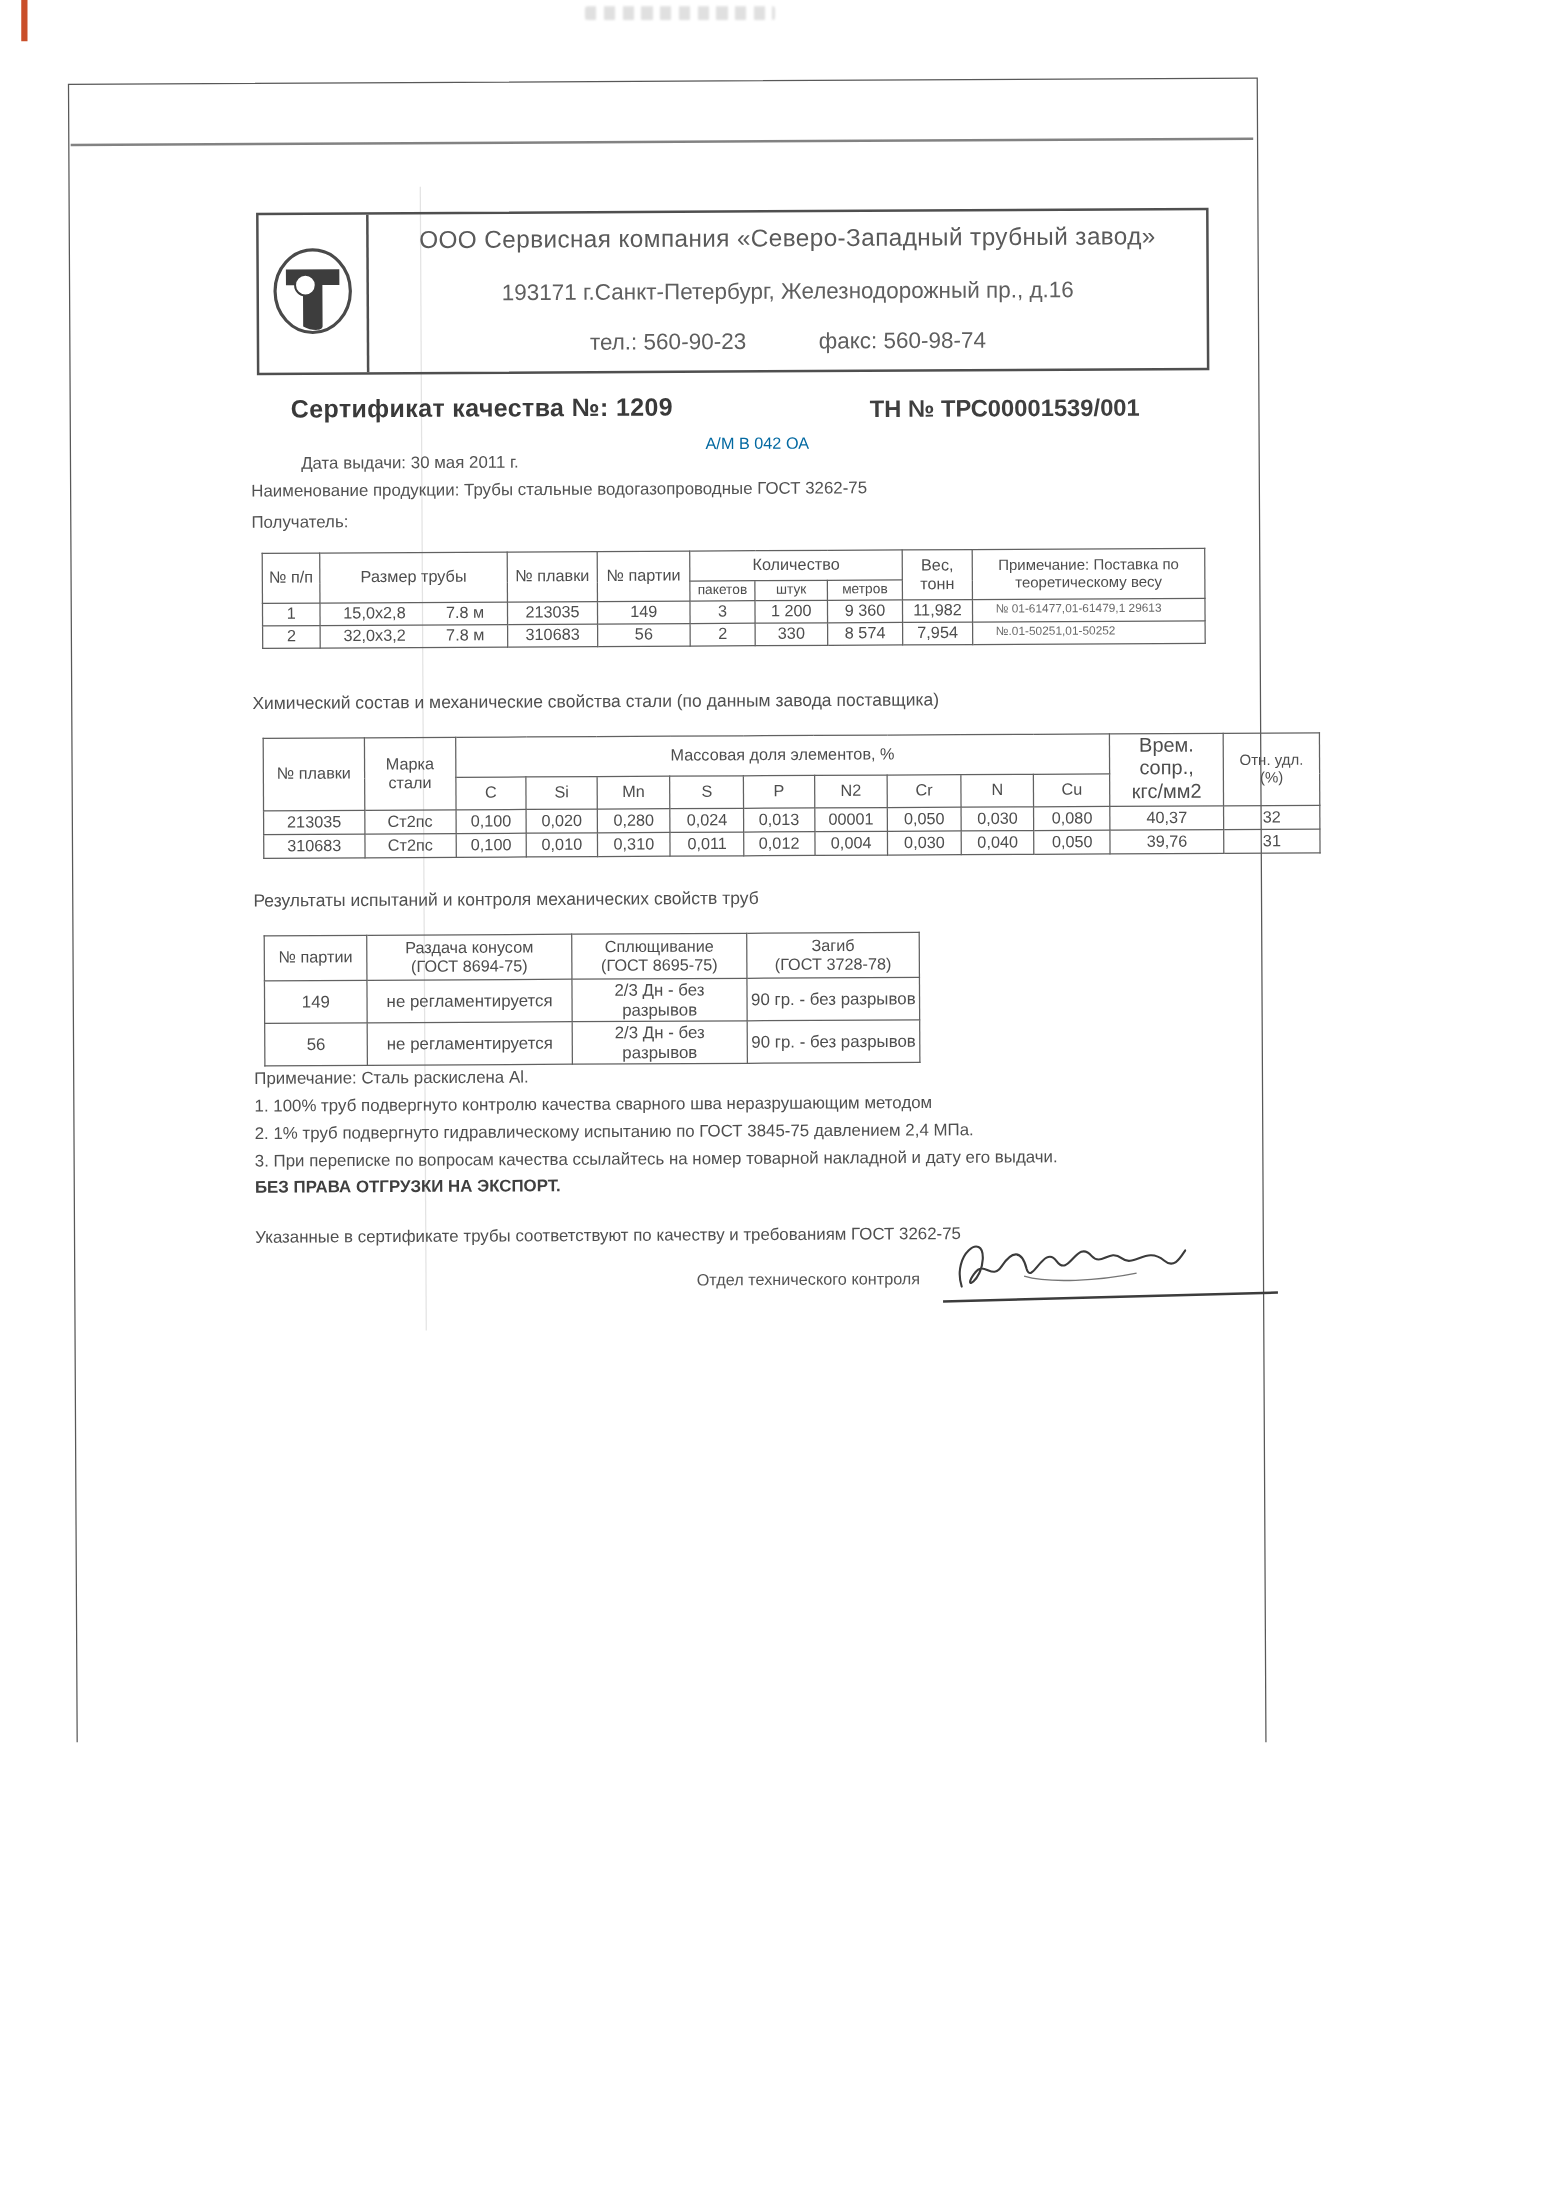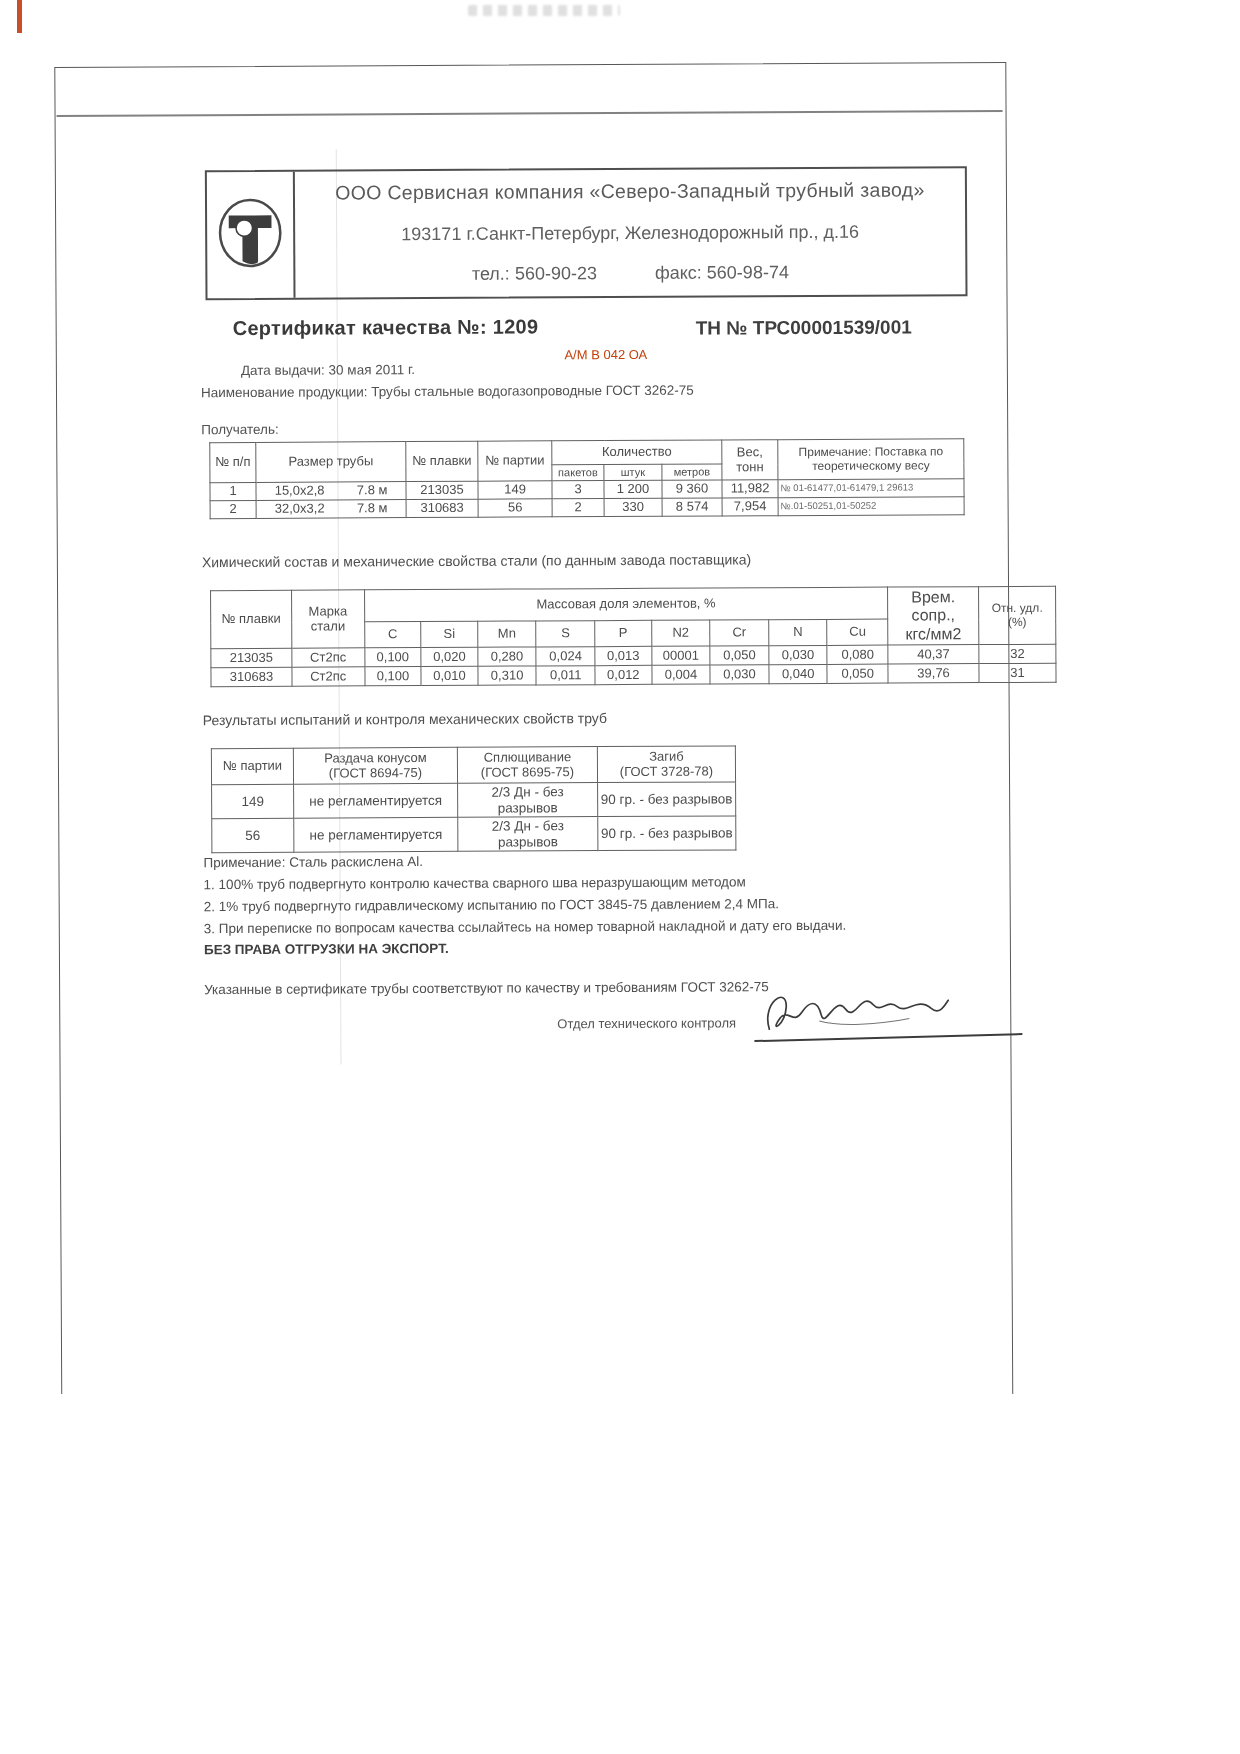--- a/index.html
+++ b/index.html
@@ -24,30 +24,30 @@
   
   .header-box{left:205px;top:168px;width:758px;height:126px;border:2px solid #4f4f4f;display:flex;}
   .logo-cell{width:86px;border-right:2px solid #4f4f4f;display:flex;align-items:center;justify-content:center;}
   .header-text{flex:1;display:flex;flex-direction:column;align-items:center;justify-content:space-between;padding:10px 0 12px 0;}
   .company-line{font-size:19.5px;color:#5a5a5a;letter-spacing:.3px;}
   .address-line{font-size:18px;color:#5f5f5f;}
   .phone-line{font-size:18px;color:#5f5f5f;display:flex;gap:58px;}
 
   .cert-title{left:232px;top:315px;font-size:20px;font-weight:bold;color:#3a3a3a;letter-spacing:.3px;}
   .tn-number{left:695px;top:318px;font-size:19px;font-weight:bold;color:#3f3f3f;}
-  .vehicle{left:520px;top:347px;width:170px;text-align:center;font-size:13px;color:#c2410c;}
+  .vehicle{left:520px;top:347px;width:170px;text-align:center;font-size:13px;color:#0369a1;}
   .meta-line{left:200px;font-size:13.5px;color:#525252;}
 
   
   table{border-collapse:collapse;table-layout:fixed;}
   td,th{border:1.6px solid #616161;font-weight:normal;text-align:center;vertical-align:middle;
         padding:1px 2px;color:#4d4d4d;font-size:13px;line-height:1.15;}
   th{white-space:pre-line;}
   .t1{left:208px;top:440px;width:754px;}
-  .t1 .note-cell{font-size:9.5px;color:#6a6a6a;text-align:left;padding-left:2px;}
+  .t1 .note-cell{font-size:9.5px;color:#6a6a6a;text-align:left;padding-left:18px;}
   .t2{left:208px;top:588px;width:846px;}
   .t3{left:208px;top:746px;width:524px;font-size:13.5px;}
   .t3 td{font-size:13.5px;}
   .size-cell{display:flex;justify-content:space-around;align-items:center;}
   .section-heading{left:200px;font-size:14px;color:#4f4f4f;}
 
   
   .note-line{left:200px;font-size:13.5px;color:#4f4f4f;}
   .no-export{font-weight:bold;color:#3f3f3f;}
   .conformity{left:200px;top:980px;font-size:13.5px;color:#4f4f4f;}
@@ -92,21 +92,21 @@
         </div>
       </div>
     </div>
 
     <div class="abs cert-title">Сертификат качества №: 1209</div>
     <div class="abs tn-number">ТН № ТРС00001539/001</div>
     <div class="abs vehicle">А/М В 042 ОА</div>
 
     <div class="abs meta-line" style="top:361px;margin-left:40px;">Дата выдачи: 30 мая 2011 г.</div>
     <div class="abs meta-line" style="top:383px;">Наименование продукции: Трубы стальные водогазопроводные ГОСТ 3262-75</div>
-    <div class="abs meta-line" style="top:420px;text-align:center;">Получатель:</div>
+    <div class="abs meta-line" style="top:408px;text-align:center;">Получатель:</div>
 
     <table class="abs t1">
       <colgroup>
         <col style="width:46px">
           <col style="width:150px">
           <col style="width:72px">
           <col style="width:74px">
         <col style="width:52px">
           <col style="width:58px">
           <col style="width:60px">

